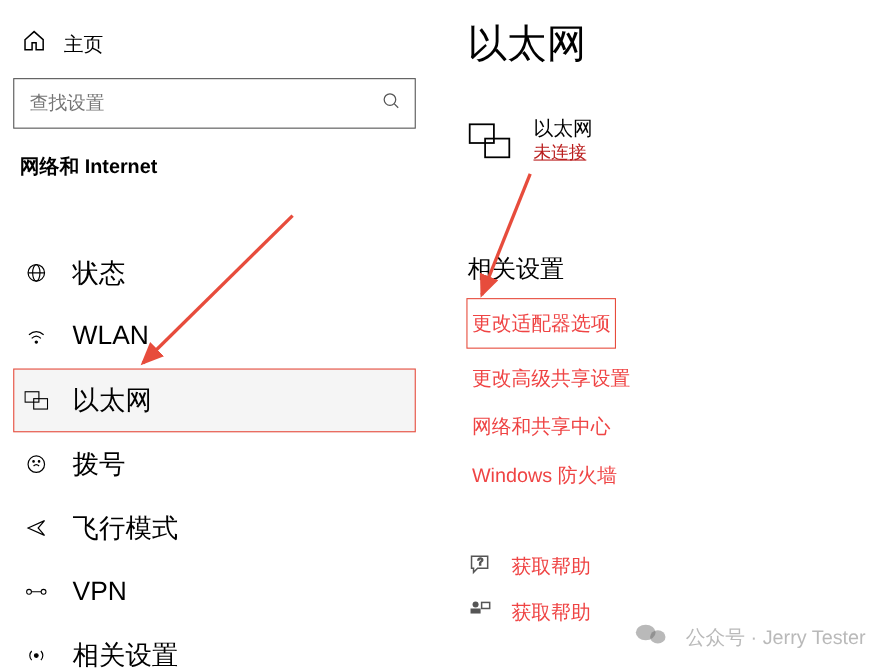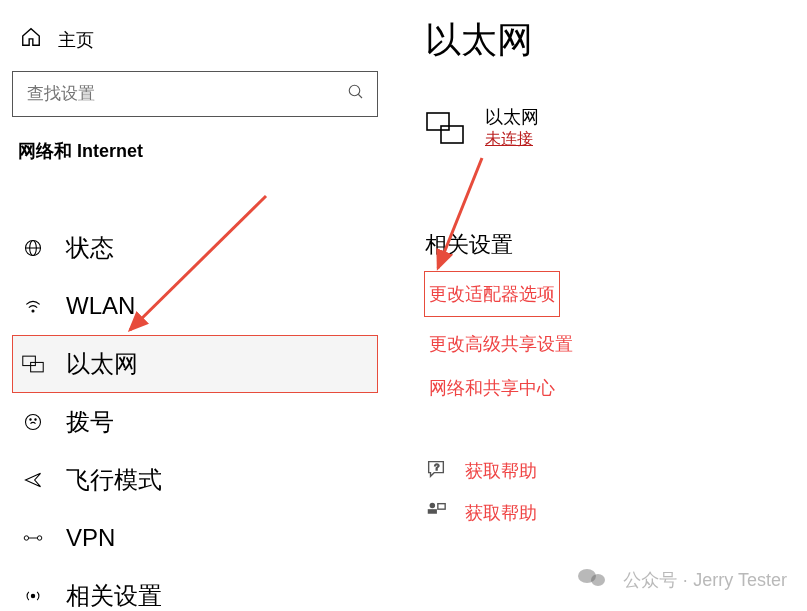--- a/index.html
+++ b/index.html
@@ -273,20 +273,21 @@
       <div class="name">以太网</div>
       <div class="state">未连接</div>
     </div>
   </div>
 
   <div class="related-header">相关设置</div>
 
   <div class="link boxed">更改适配器选项</div>
   <div class="link">更改高级共享设置</div>
   <div class="link">网络和共享中心</div>
+  <div class="link">Windows 防火墙</div>
 
   <div class="support-row">
     <span class="icon">
       <svg width="22" height="22" viewBox="0 0 24 24" fill="none" stroke="#555" stroke-width="1.5">
         <path d="M4 4 H20 V16 H10 L6 20 V16 H4 Z"></path>
           <text x="10" y="13" font-size="10" fill="#555">?</text>
       </svg>
     </span>
     <span class="link">获取帮助</span>
   </div>

